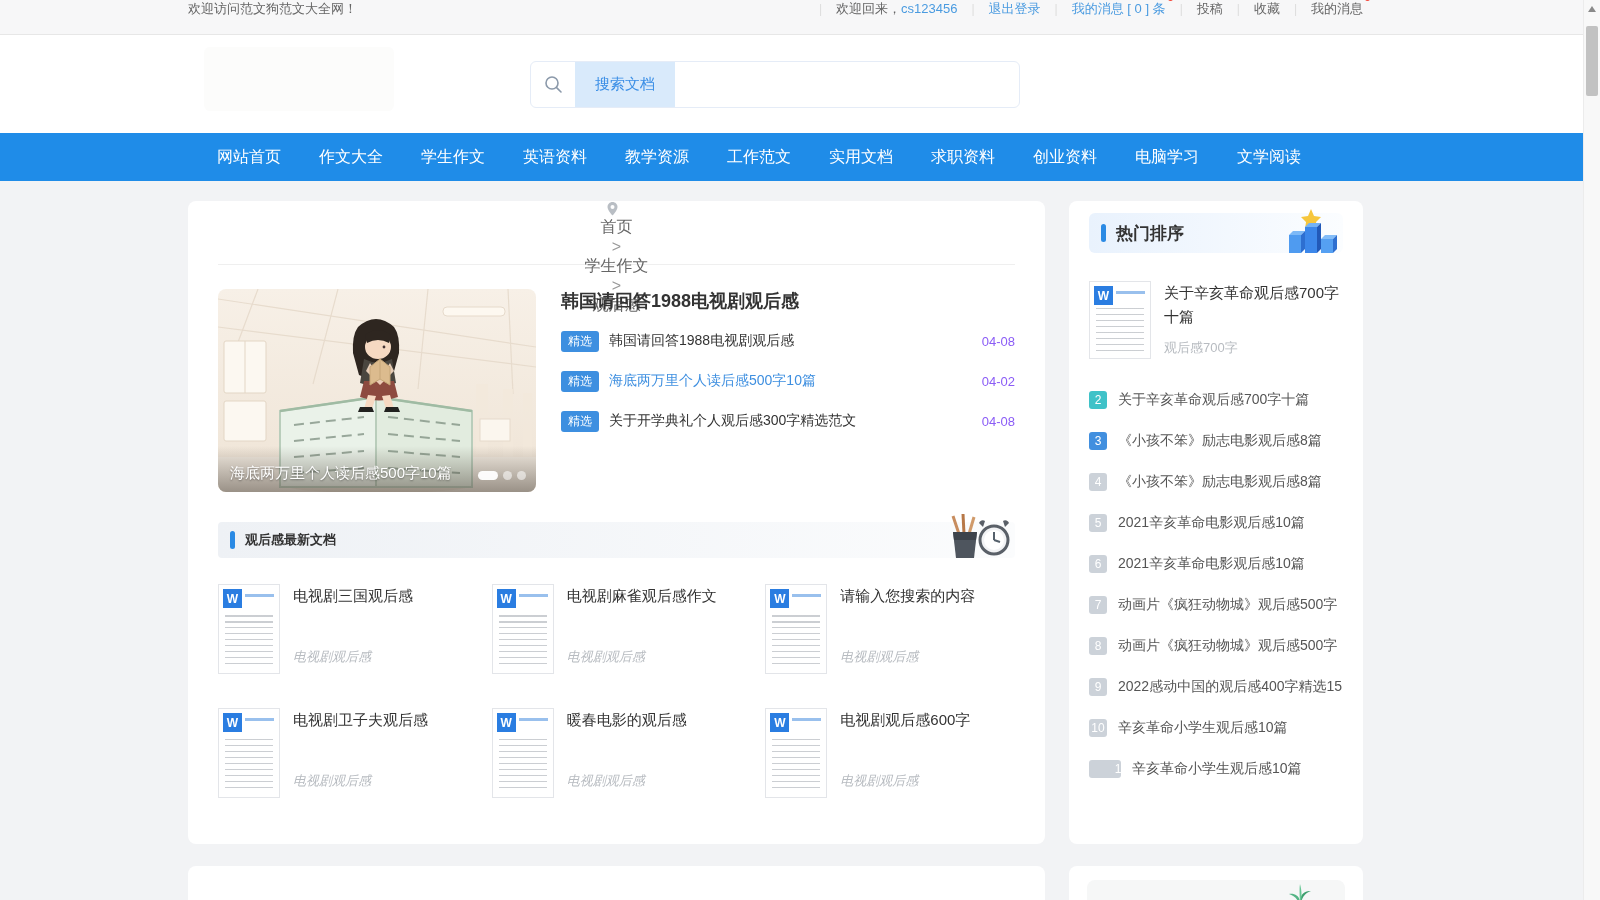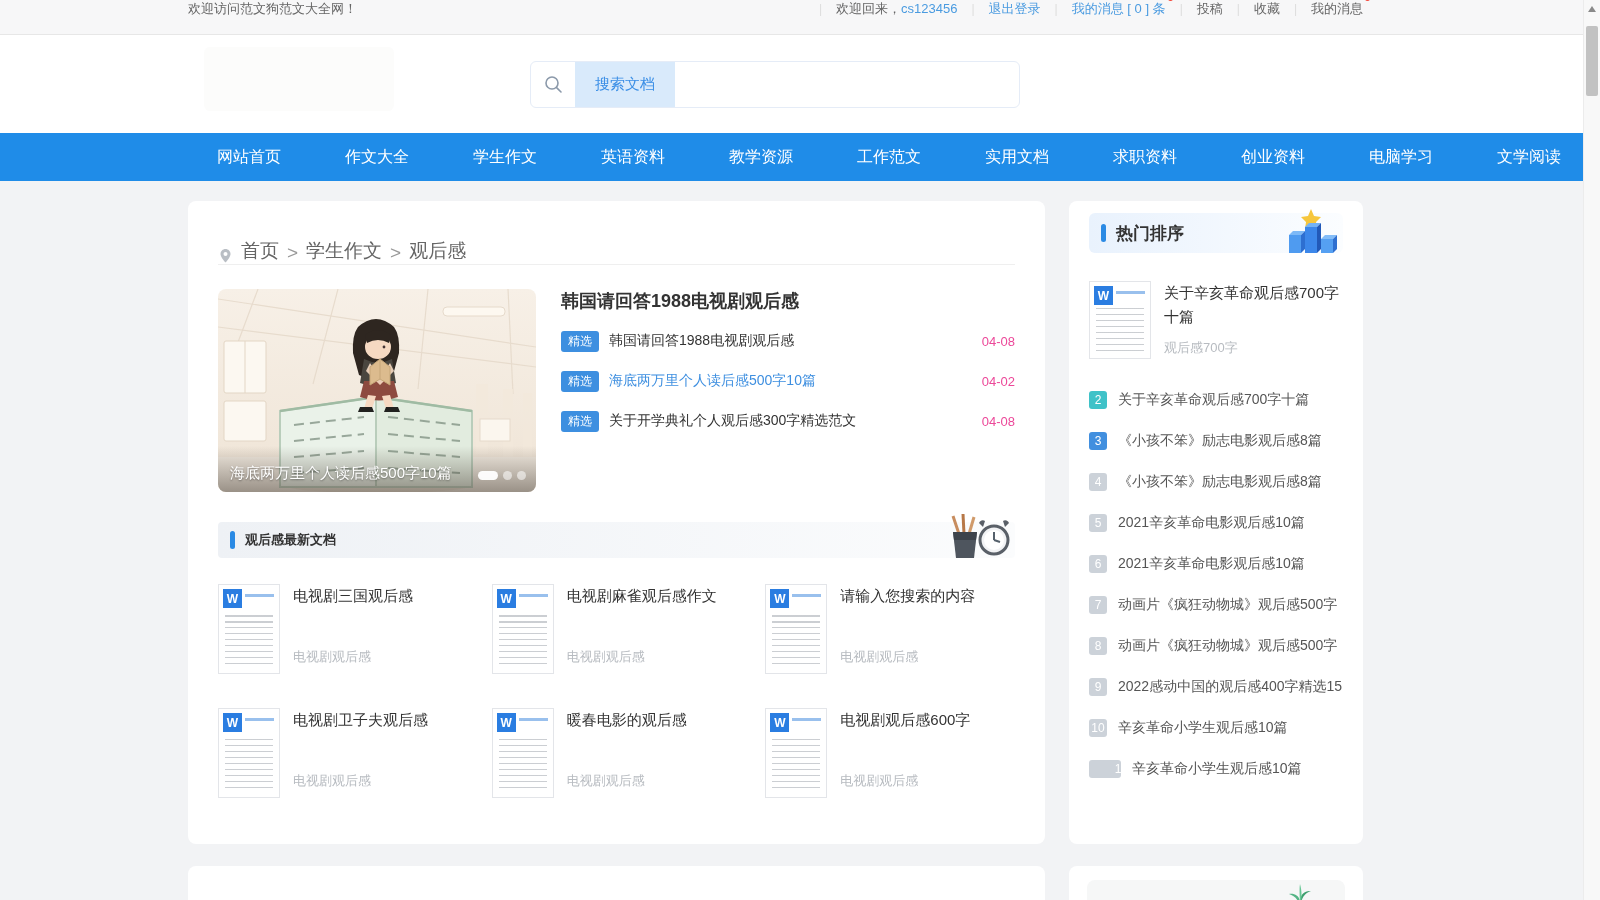--- a/index.html
+++ b/index.html
@@ -20,31 +20,31 @@
   .header { height:98px; background:#fff; position:relative; }
   .logo { position:absolute; left:16px; top:12px; width:190px; height:64px; background:#fafaf8; opacity:.5; border-radius:6px; }
   .searchwrap { position:absolute; left:342px; top:26px; width:490px; height:47px; display:flex; border:1px solid #e5ecf7; border-radius:6px; overflow:hidden; background:#fff; }
   .searchwrap .icon-mag { width:44px; display:flex; align-items:center; justify-content:center; }
   .searchwrap input { flex:1; border:none; outline:none; font-size:15px; color:#333; font-family:inherit; }
   .searchwrap input::placeholder { color:#c2c6cc; }
   .search-btn { width:100px; background:#d9eafb; color:#3a8ee6; font-size:15px; border:none; cursor:pointer; font-family:inherit; }
 
   
   .nav { height:48px; background:#1f8ce8; }
-  .nav ul { list-style:none; display:flex; align-items:flex-start; height:48px; padding-left:10px;gap:26px; }
+  .nav ul { list-style:none; display:flex; align-items:flex-start; height:48px; padding-left:10px; }
   .nav li { color:#fff; font-size:16px; padding:0 19px; height:48px; line-height:48px; cursor:pointer; white-space:nowrap; }
 
   
   .page { display:flex; gap:24px; margin-top:20px; }
   .card { background:#fff; border-radius:8px; }
   .main-card { width:857px; height:643px; padding:0 30px; }
   .side-card { width:294px; height:643px; padding:12px 20px 0 20px; }
 
   
-  .breadcrumb { height:64px; display:flex; align-items:flex-end; border-bottom:1px solid #efefef; font-size:19px; color:#666; }
+  .breadcrumb { height:64px; display:flex; align-items:center; border-bottom:1px solid #efefef; font-size:16px; color:#666;flex-direction:column; }
   .breadcrumb .crumb { cursor:pointer; }
   .breadcrumb .bsep { margin:0 8px; color:#999; }
   .pin { margin-right:8px; display:flex; }
 
   
   .featured { display:flex; margin-top:24px; }
   .carousel { width:318px; height:203px; border-radius:8px; overflow:hidden; position:relative; flex:none; cursor:pointer; }
   .carousel svg.scene { display:block; }
   .caption-bar { position:absolute; left:0; right:0; bottom:0; height:46px; background:linear-gradient(transparent, rgba(80,70,60,.55)); display:flex; align-items:flex-end; padding:0 12px 9px 12px; }
   .caption-bar span { color:#fff; font-size:15px; text-shadow:0 1px 2px rgba(0,0,0,.4); }
@@ -53,39 +53,39 @@
   .dots i.active { width:20px; background:rgba(255,255,255,.95); }
 
   .feat-right { margin-left:25px; flex:1; min-width:0; }
   .feat-title { font-size:18px; font-weight:bold; color:#333; cursor:pointer; }
   .feat-excerpt { margin-top:12px; font-size:13px; color:#999; line-height:1.85; height:64px; overflow:hidden; }
   .feat-list { margin-top:8px; }
   .feat-row { display:flex; align-items:center; height:40px; cursor:pointer; }
   .badge { background:#3d8fe0; color:#fff; font-size:12px; padding:2px 7px; border-radius:3px; margin-right:10px; flex:none; }
   .feat-row .t { font-size:14px; color:#333; white-space:nowrap; overflow:hidden; text-overflow:ellipsis; }
   .feat-row.hl .t { color:#3e8fe0; }
-  .feat-row .d { margin-left:auto; font-size:13px; color:#ec4899; padding-left:16px; flex:none; }
+  .feat-row .d { margin-left:auto; font-size:13px; color:#8b5cf6; padding-left:16px; flex:none; }
 
   
   .sec-head { margin-top:30px; height:36px; background:linear-gradient(90deg,#eef1f5,#fbfcfd); border-radius:4px; display:flex; align-items:center; position:relative; }
   .bluebar { width:5px; height:18px; border-radius:3px; background:#2a8ae4; margin:0 10px 0 12px; }
   .sec-head b { font-size:13px; color:#333; }
   .sec-decor { position:absolute; right:4px; top:-10px; }
 
   
   .grid { display:grid; grid-template-columns:repeat(3,1fr); column-gap:24px; row-gap:34px; margin-top:26px; }
   .doc-item { display:flex; cursor:pointer; }
   .thumb { width:62px; height:90px; background:#fff; border:1px solid #e3e5e9; position:relative; flex:none; }
   .thumb .w { position:absolute; top:4px; left:4px; width:19px; height:19px; background:#2a7de1; color:#fff; font-size:12px; font-weight:bold; display:flex; align-items:center; justify-content:center; }
   .thumb .hline { position:absolute; top:9px; left:26px; right:5px; height:3px; background:#7fb0e8; opacity:.8; }
   .thumb .lines { position:absolute; top:30px; left:6px; right:6px; bottom:6px;
     background:repeating-linear-gradient(to bottom,#a9aeb5 0,#a9aeb5 1.5px,transparent 1.5px,transparent 6px); opacity:.6; }
   .doc-text { margin-left:13px; display:flex; flex-direction:column; justify-content:space-between; padding:3px 0 8px 0; min-width:0; }
   .doc-title { font-size:15px; color:#333; white-space:nowrap; overflow:hidden; text-overflow:ellipsis; }
-  .doc-cat { font-size:13px; color:#b7bbc0; }
+  .doc-cat { font-size:13px; color:#b7bbc0;font-style:italic; }
 
   
   .side-head { height:40px; background:linear-gradient(90deg,#e9f2fd,#fbfdff); border-radius:6px; display:flex; align-items:center; position:relative; }
   .side-head b { font-size:17px; color:#333; }
   .side-decor { position:absolute; right:6px; top:-6px; }
   .hot-top { display:flex; margin-top:28px; cursor:pointer; }
   .hot-top .thumb { height:78px; }
   .hot-top .thumb .lines { top:26px; }
   .ht-text { margin-left:13px; min-width:0; }
   .ht-title { font-size:15px; color:#333; line-height:1.62; }

